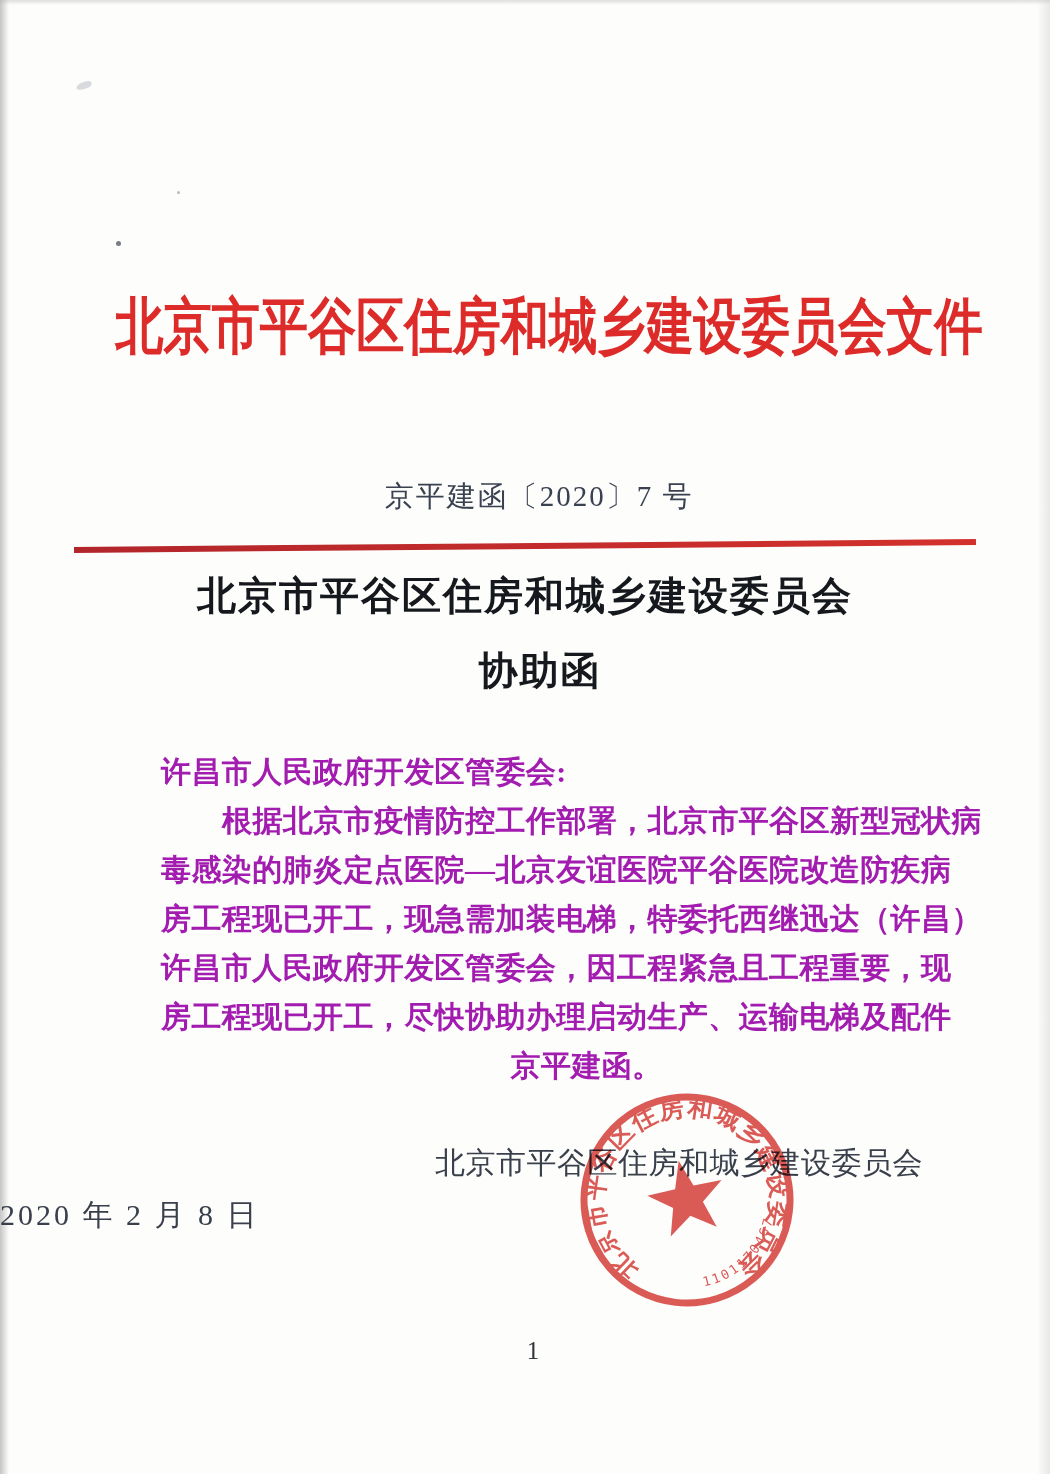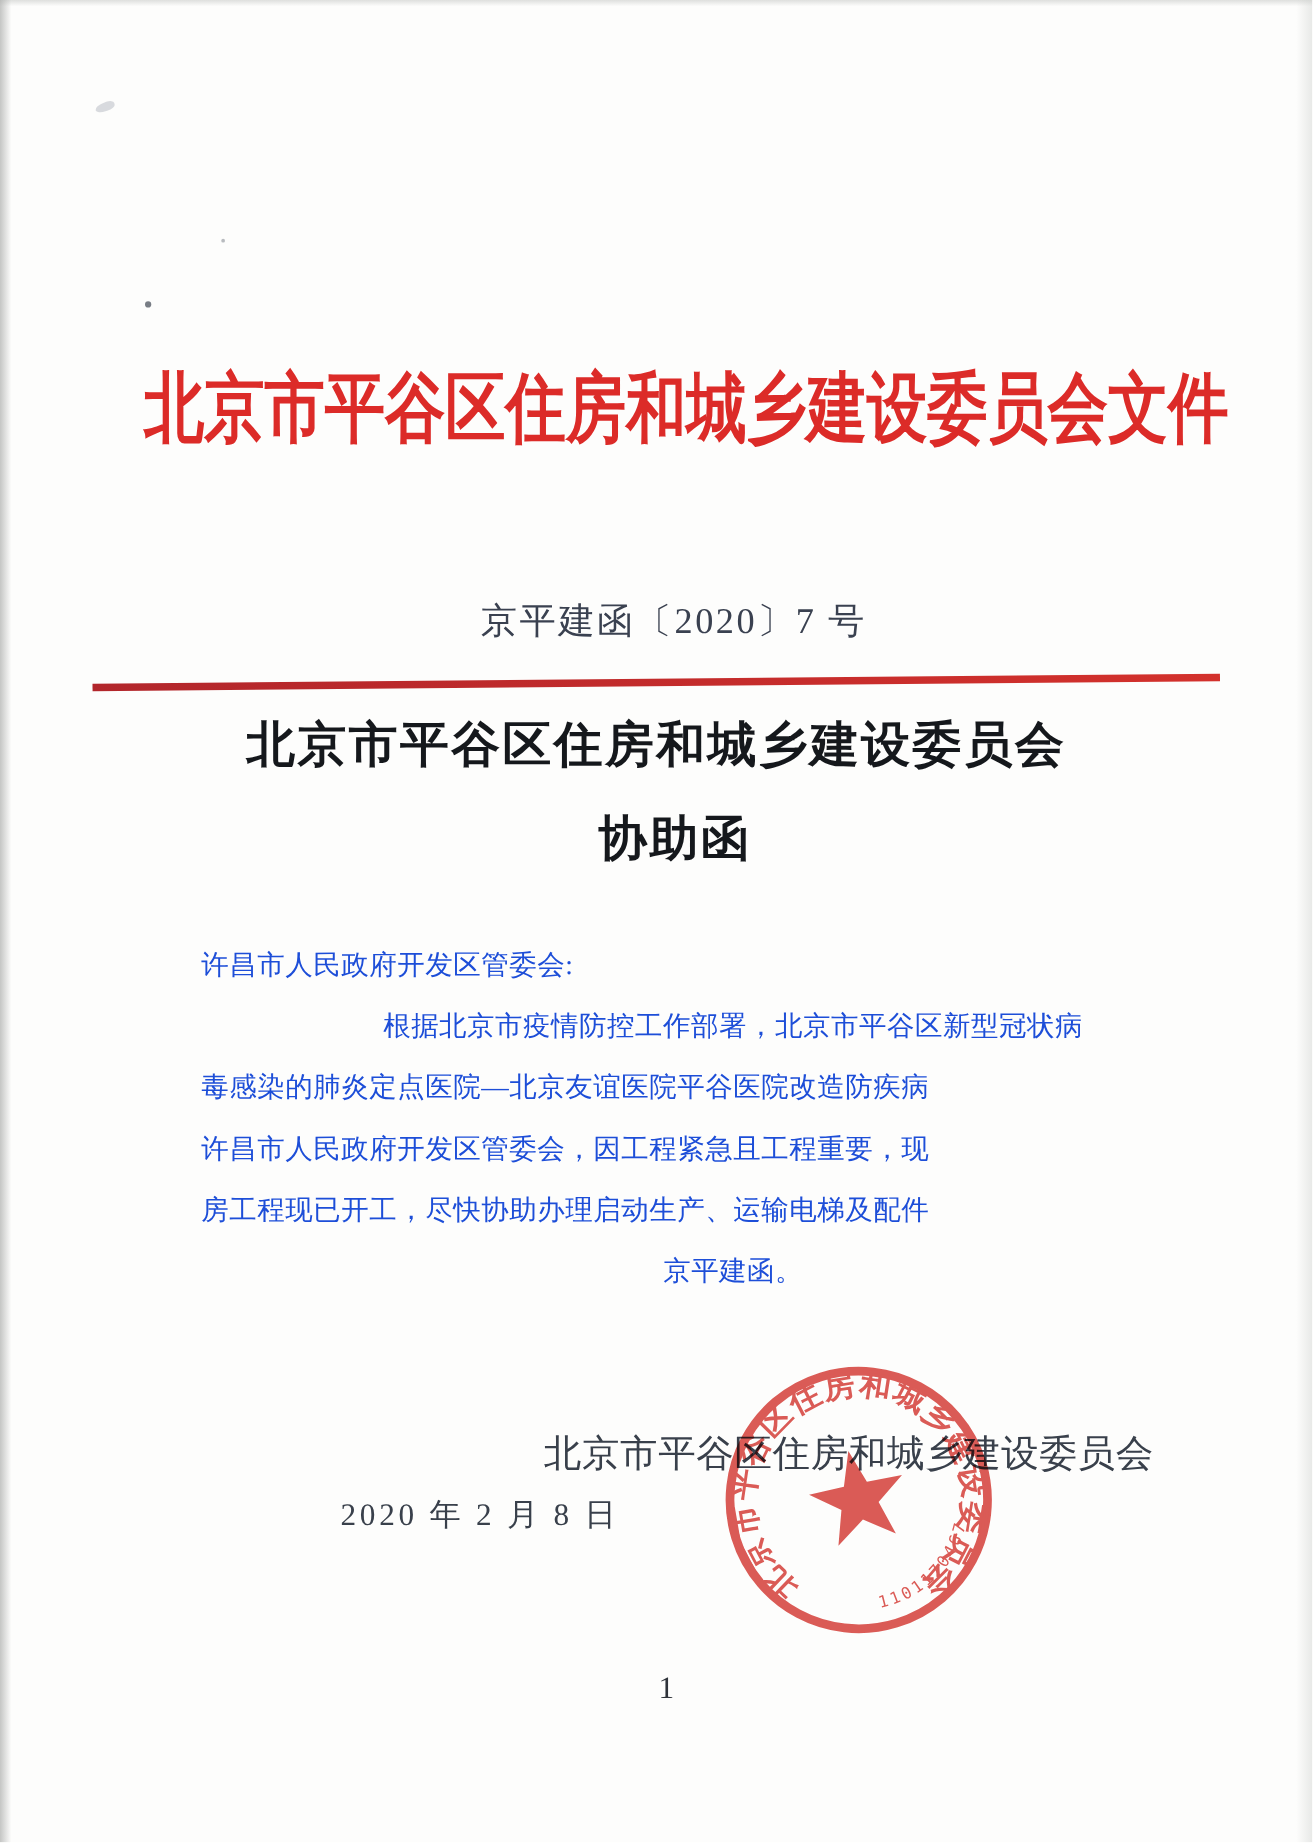--- a/index.html
+++ b/index.html
@@ -47,33 +47,33 @@
   .main-title{
     position:absolute;left:0;width:100%;text-align:center;
     font-weight:bold;color:#15181c;font-size:39px;letter-spacing:2px;
     white-space:nowrap;
   }
   .main-title.l1{top:569px;}
   .main-title.l2{top:644px;margin-left:15px;}
 
   .body-block{
     position:absolute;left:161px;top:747px;width:790px;
-    font-size:22px;color:#1d4ed8;
+    font-size:30px;color:#a21caf;font-weight:bold;
   }
   .body-line{height:49px;line-height:49px;white-space:nowrap;letter-spacing:0.4px;}
   .indent{padding-left:61px;text-align:center;}
 
   .signature{
     position:absolute;top:1143px;left:0;width:923px;
     text-align:right;font-size:30px;color:#39404b;letter-spacing:0.5px;
     white-space:nowrap;
   }
   .sig-date{
     position:absolute;top:1195px;left:0;width:768px;
-    text-align:center;font-size:25px;color:#39404b;letter-spacing:3px;
+    text-align:left;font-size:30px;color:#39404b;letter-spacing:3px;
     white-space:nowrap;
   }
   .page-number{
     position:absolute;top:1337px;left:0;width:100%;text-align:center;
     font-size:25px;color:#2f333a;transform:translateX(8px);
   }
   .seal{
     position:absolute;left:575px;top:1086px;width:224px;height:228px;
     mix-blend-mode:multiply;opacity:0.88;
   }
@@ -99,20 +99,21 @@
 
   <div class="red-line"></div>
 
   <div class="main-title l1">北京市平谷区住房和城乡建设委员会</div>
   <div class="main-title l2">协助函</div>
 
   <div class="body-block">
     <div class="body-line">许昌市人民政府开发区管委会:</div>
     <div class="body-line indent">根据北京市疫情防控工作部署，北京市平谷区新型冠状病</div>
     <div class="body-line">毒感染的肺炎定点医院—北京友谊医院平谷医院改造防疾病</div>
+    <div class="body-line">房工程现已开工，现急需加装电梯，特委托西继迅达（许昌）</div>
     <div class="body-line">许昌市人民政府开发区管委会，因工程紧急且工程重要，现</div>
     <div class="body-line">房工程现已开工，尽快协助办理启动生产、运输电梯及配件</div>
     <div class="body-line indent">京平建函。</div>
   </div>
 
   <div class="signature">北京市平谷区住房和城乡建设委员会</div>
   <div class="sig-date">2020 年 2 月 8 日</div>
 
   <svg class="seal" viewBox="0 0 224 228">
     <g transform="rotate(-62 112 114)">

